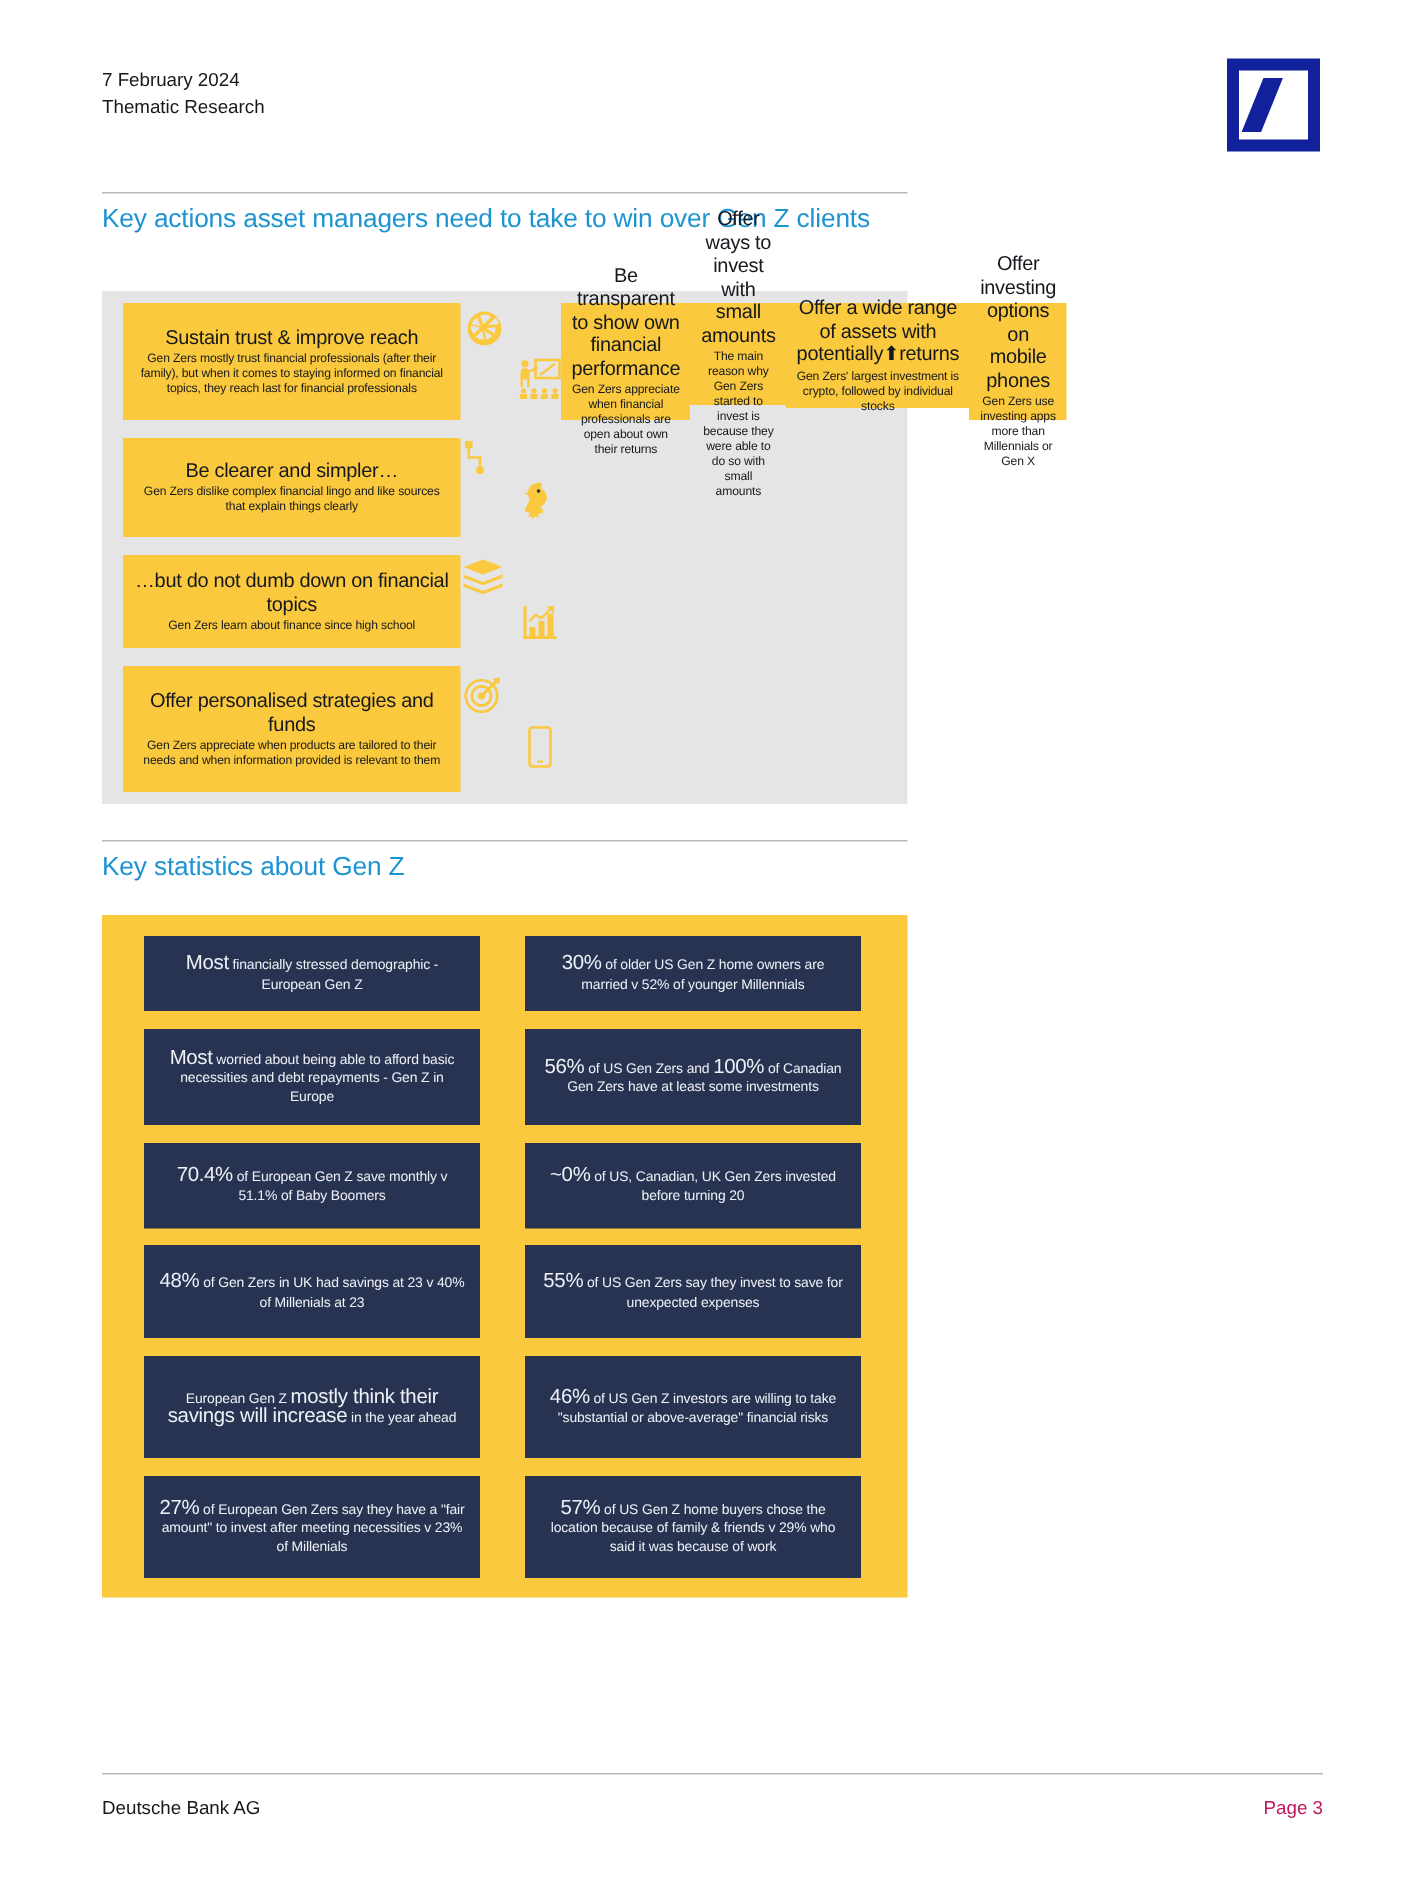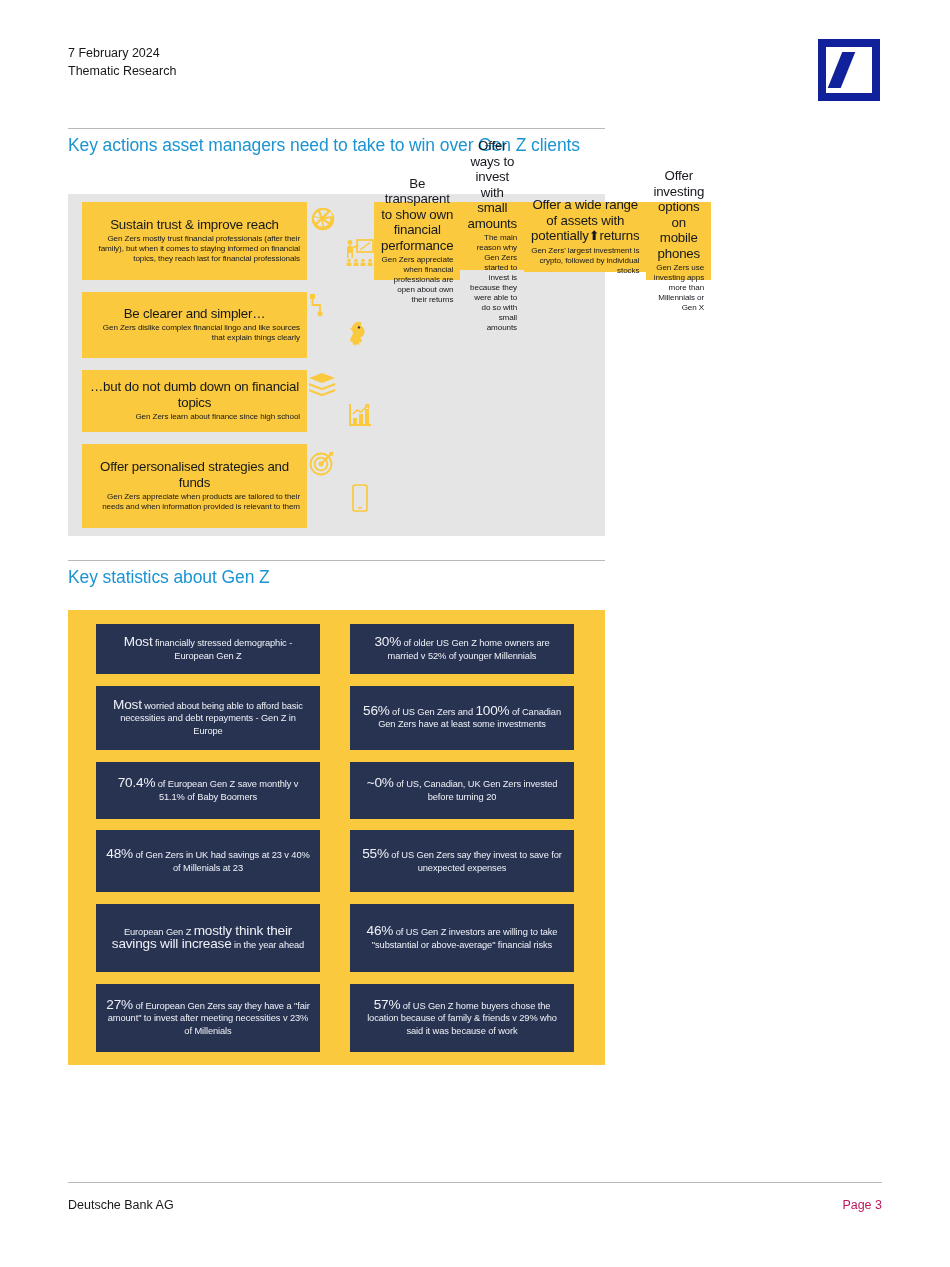--- a/index.html
+++ b/index.html
@@ -132,21 +132,20 @@
     font-size: 13.3px;
     line-height: 15.5px;
     font-weight: 400;
     letter-spacing: -0.2px;
   }
   .card-p {
     font-size: 8.1px;
     line-height: 10px;
     margin-top: 2px;
     letter-spacing: -0.1px;
-    text-align: right;
   }
   .c-h78 { height: 78px; }
   .c-h66 { height: 66px; }
   .c-h62 { height: 62px; }
   .c-h84 { height: 84px; }
   .c-h68 { height: 68px; }
   .c-h70 { height: 70px; }
 
   
   .icon-col {

